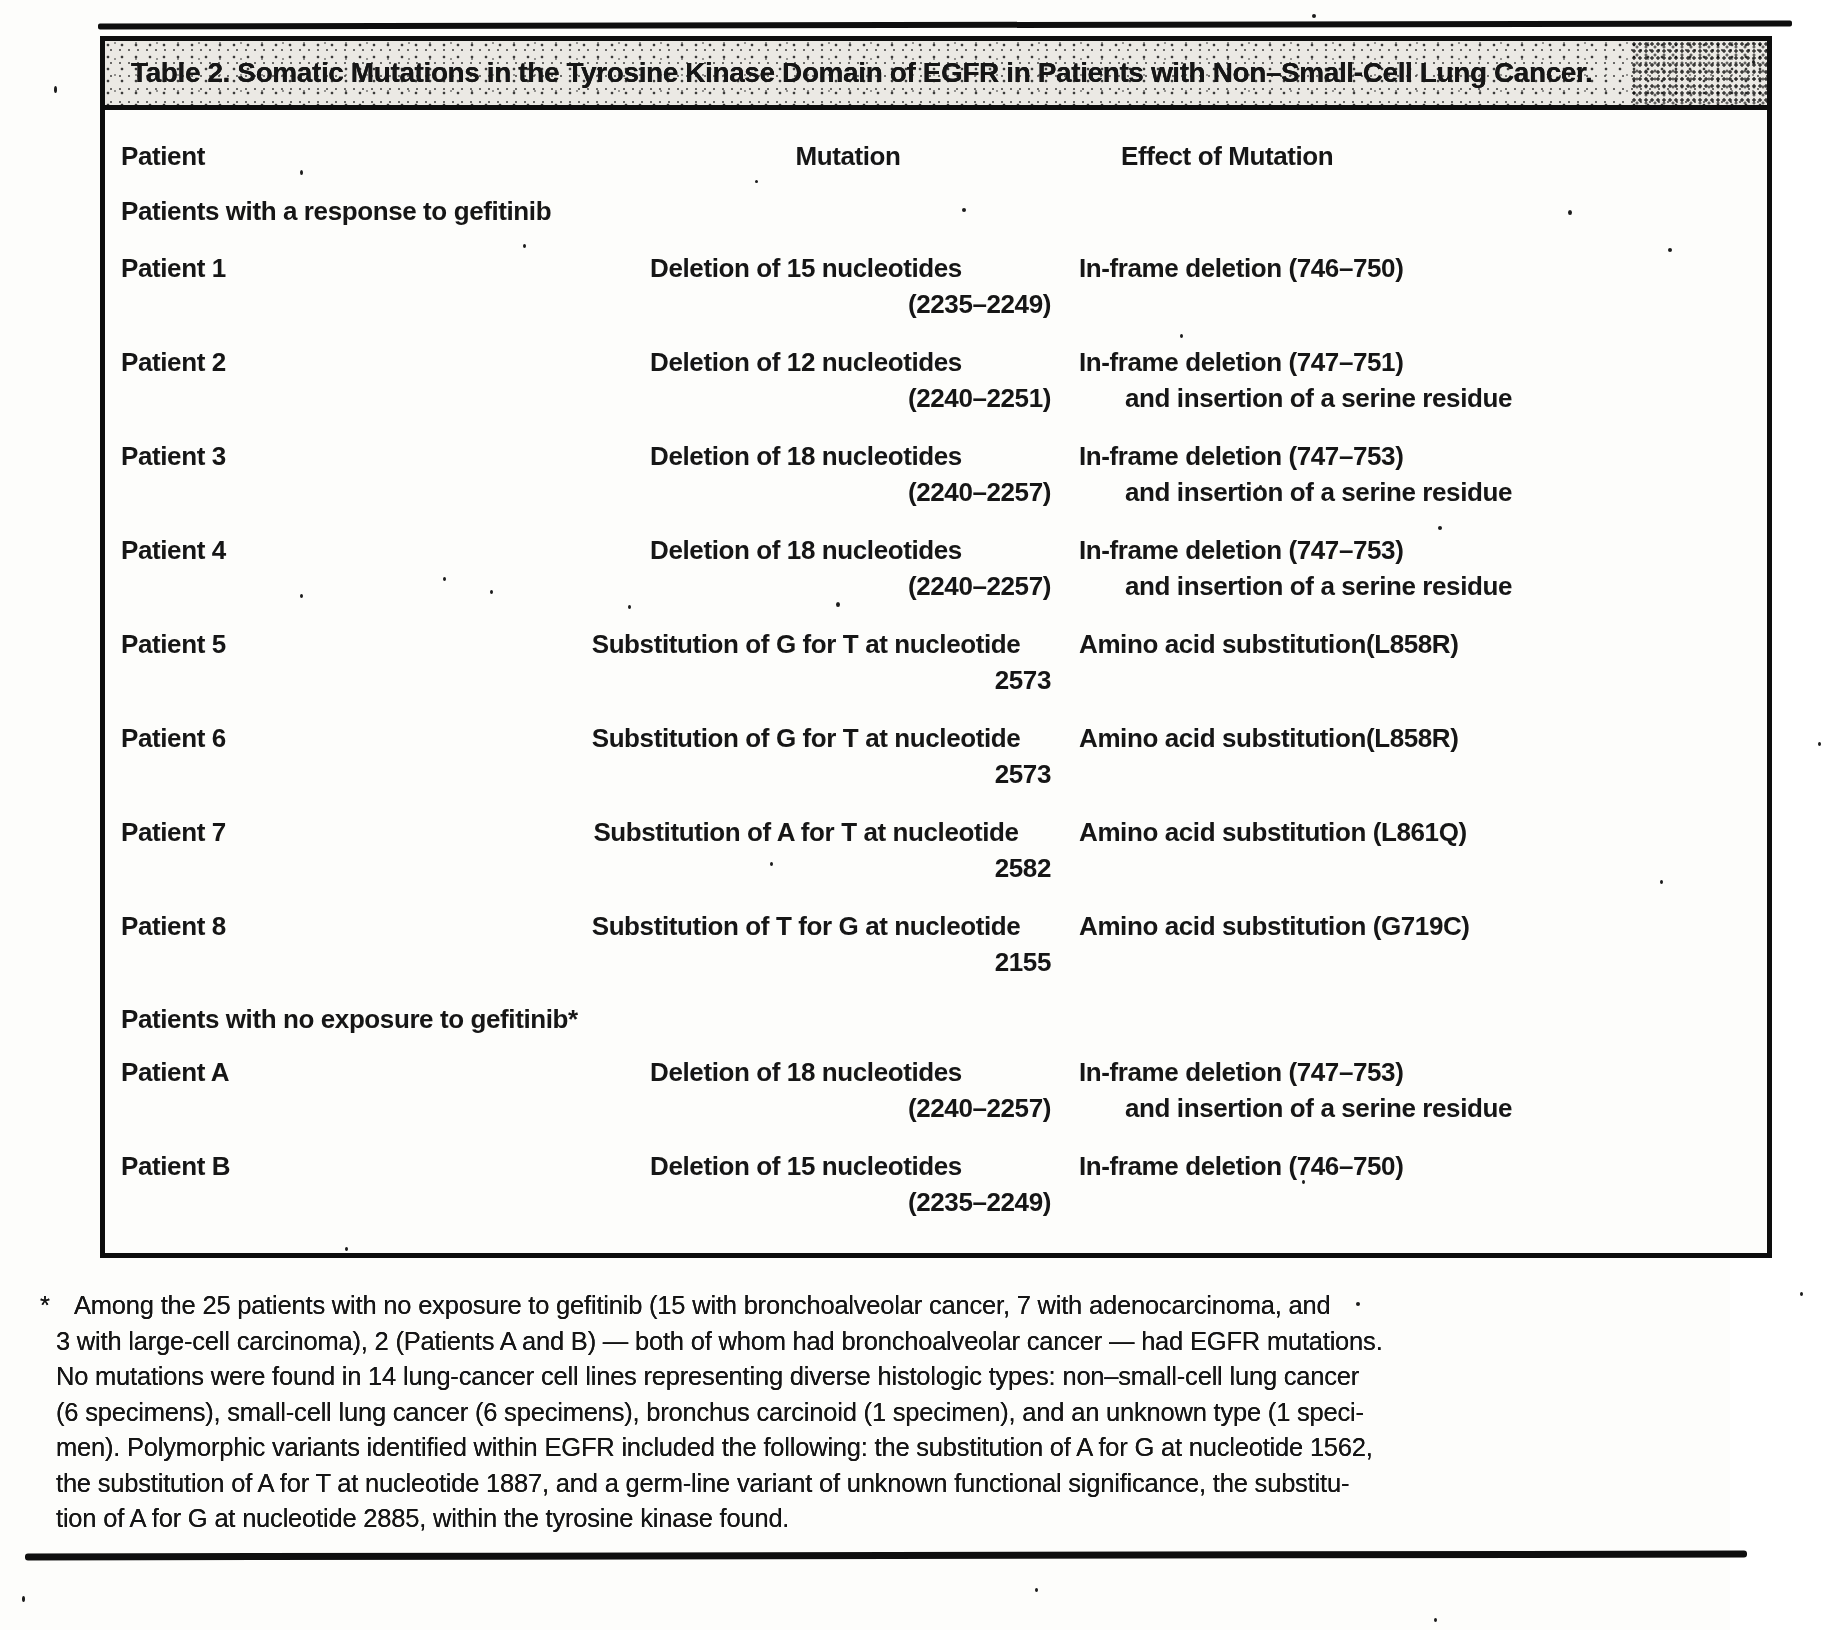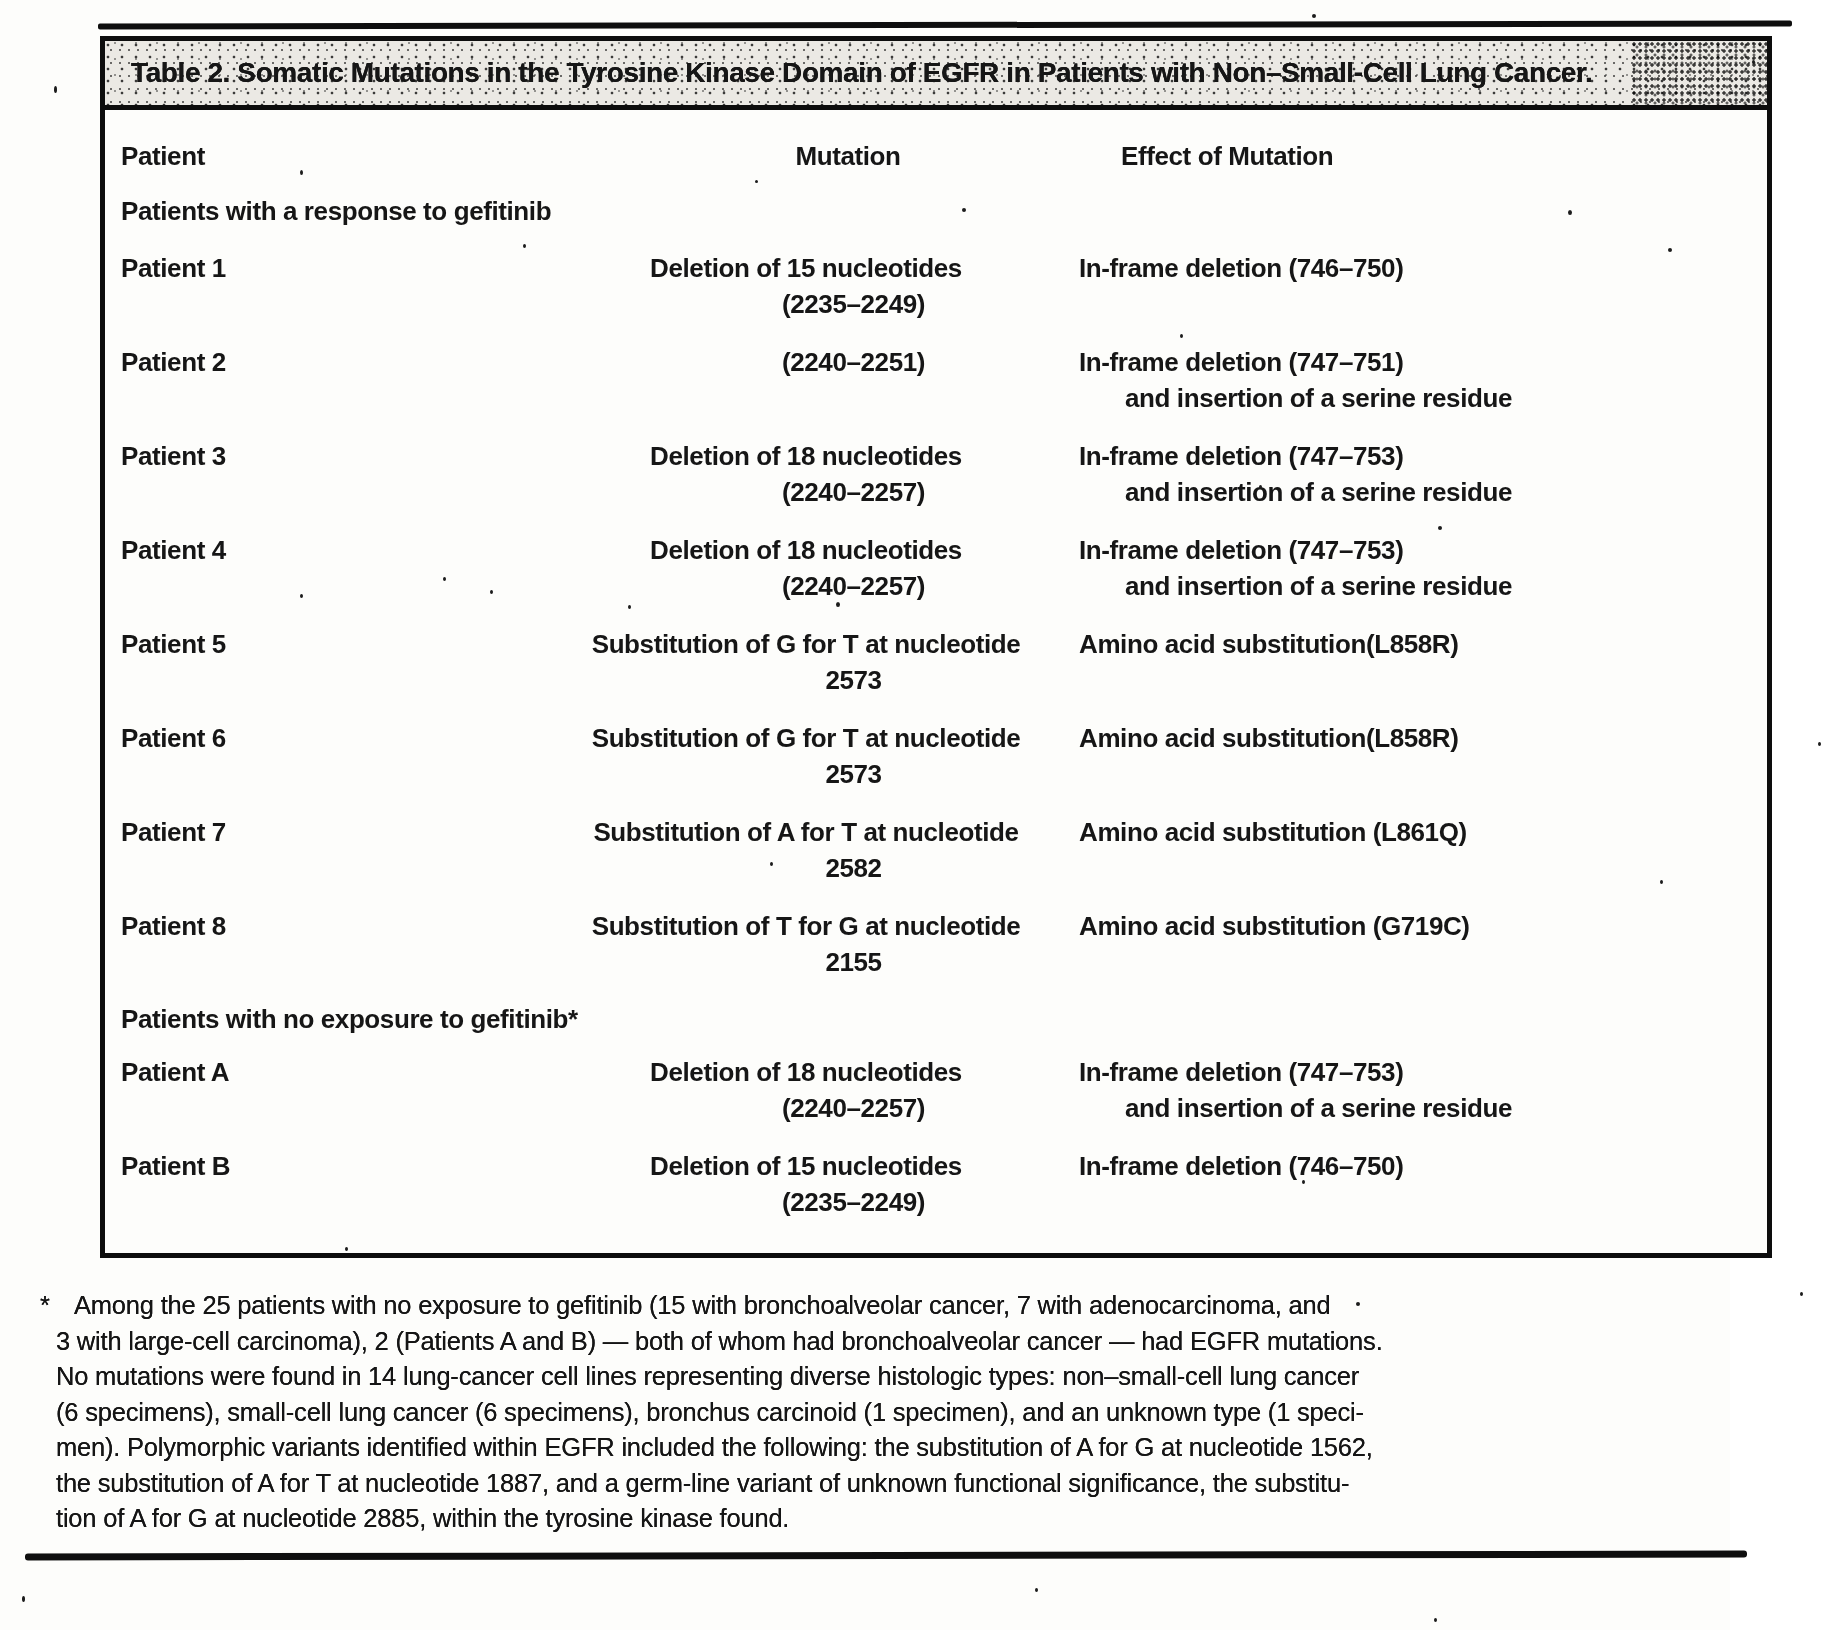--- a/index.html
+++ b/index.html
@@ -67,21 +67,21 @@
     padding: 28px 0 0 16px;
     font-size: 26px; font-weight: 600;
     letter-spacing: -0.4px;
     line-height: 36px;
   }
   .r { display: flex; align-items: flex-start; margin-bottom: 22px; }
   .r.data { margin-bottom: 22px; }
   .hdr { margin-bottom: 20px; }
   .cp { width: 440px; white-space: nowrap; }
   .cm { width: 490px; text-align: center; white-space: nowrap; }
-  .cm .m2 { text-align: center; padding-left: 95px; }
+  .cm .m2 { text-align: right; padding-left: 95px; }
   .ce { flex: 1; padding-left: 28px; white-space: nowrap; }
   .ce .e2 { padding-left: 46px; }
   .hdr .cm { text-align: center; padding-left: 42px; }
   .section-heading {
     font-weight: 700; letter-spacing: -0.4px;
     margin: 0 12px 22px 0; line-height: 34px;
     white-space: nowrap;
   }
   .sec2 { margin-top: 0; margin-bottom: 18px; }
   .pa-row { margin-bottom: 38px; }
@@ -142,20 +142,21 @@
         </div>
         <div class="ce">
           <div class="e1">In-frame deletion (746–750)</div>
           <div class="e2"></div>
         </div>
       </div>
 
       <div class="r data">
         <div class="cp">Patient 2</div>
         <div class="cm">
+          <div class="m1">Deletion of 12 nucleotides</div>
           <div class="m2">(2240–2251)</div>
         </div>
         <div class="ce">
           <div class="e1">In-frame deletion (747–751)</div>
           <div class="e2">and insertion of a serine residue</div>
         </div>
       </div>
 
       <div class="r data">
         <div class="cp">Patient 3</div>

